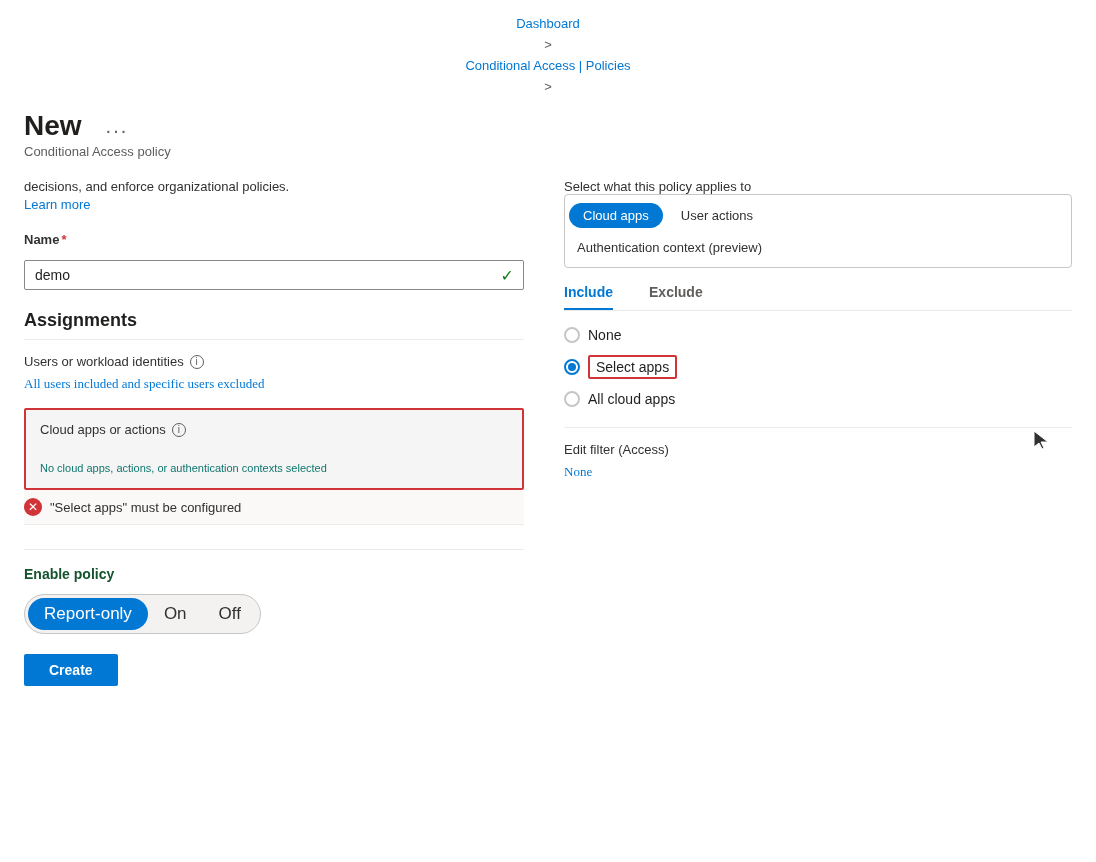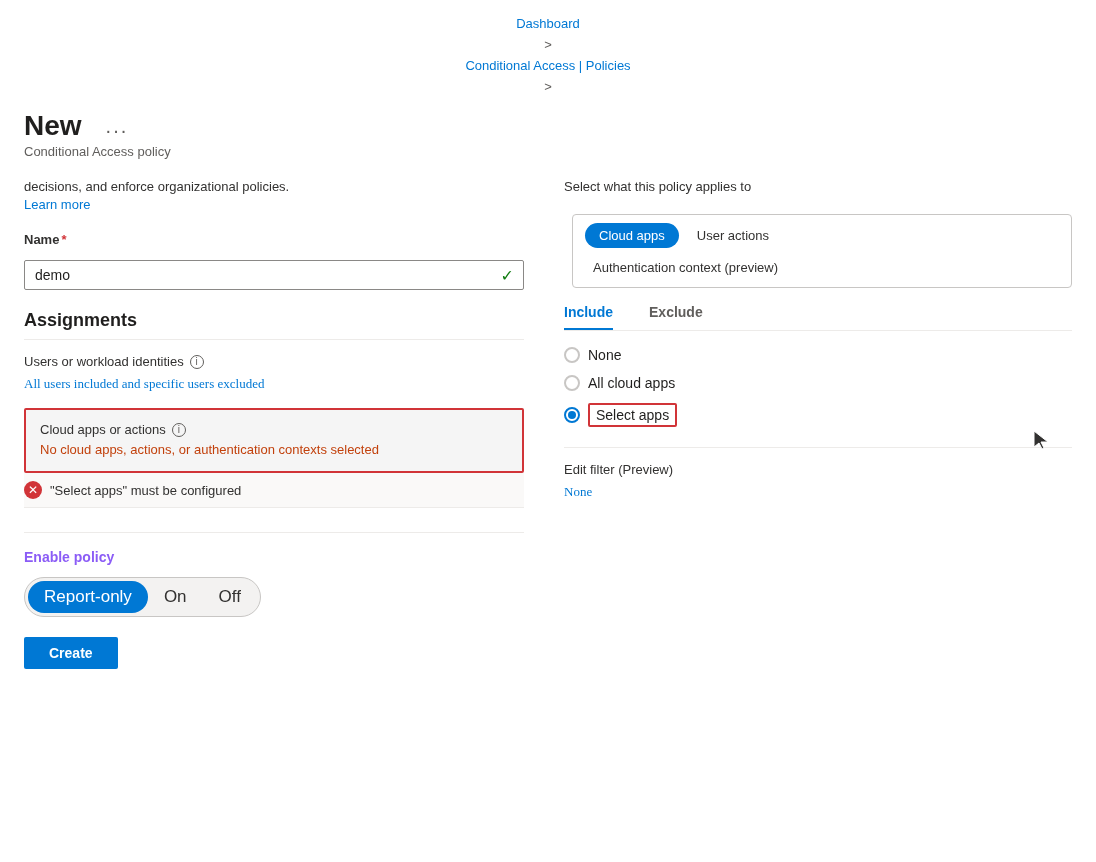--- a/index.html
+++ b/index.html
@@ -143,28 +143,28 @@
     .cloud-apps-box {
       border: 2px solid #d13438;
       border-radius: 2px;
       background: #f5f5f5;
       padding: 12px 14px;
       margin-top: 10px;
     }
     .cloud-apps-box-title {
       font-size: 13px;
       color: #323130;
-      margin-bottom: 4px;
+      margin-bottom: 24px;
       display: flex;
       align-items: center;
       gap: 6px;
     }
     .cloud-apps-message {
-      font-size: 13px;
-      color: #c2410c;
+      font-size: 11px;
+      color: #0f766e;
       line-height: 1.4;
     }
     .error-row {
       display: flex;
       align-items: center;
       gap: 8px;
       padding: 8px 0;
       background: #faf9f8;
       border-bottom: 1px solid #edebe9;
     }
@@ -185,21 +185,21 @@
       color: #323130;
     }
     .bottom-section {
       margin-top: 24px;
       padding-top: 16px;
       border-top: 1px solid #edebe9;
     }
     .enable-policy-label {
       font-size: 14px;
       font-weight: 600;
-      color: #8b5cf6;
+      color: #14532d;
       margin-bottom: 12px;
     }
     .toggle-group {
       display: flex;
       align-items: center;
       background: #f3f2f1;
       border-radius: 20px;
       padding: 3px;
       width: fit-content;
       border: 1px solid #c8c6c4;
@@ -225,32 +225,31 @@
       border-radius: 2px;
       font-size: 14px;
       font-weight: 600;
       cursor: pointer;
     }
 
     
     .policy-applies-label {
       font-size: 13px;
       color: #323130;
-      margin-bottom: 20px;
+      margin-bottom: 0;
     }
     .apply-type-box {
       border: 1px solid #c8c6c4;
       border-radius: 4px;
-      padding: 8px 12px;
+      padding: 8px 4px;
       margin-bottom: 16px;
       display: flex;
       flex-wrap: wrap;
       gap: 4px;
       align-items: center;
-      margin-left: 8px;
     }
     .apply-btn {
       padding: 5px 14px;
       border-radius: 16px;
       font-size: 13px;
       cursor: pointer;
       border: none;
       background: transparent;
       color: #323130;
     }
@@ -435,36 +434,36 @@
       </div>
 
       <div class="radio-group">
 
         <div class="radio-item">
           <div class="radio-circle"></div>
           <span class="radio-label">None</span>
         </div>
 
         <div class="radio-item">
-          <div class="radio-circle"></div>
-          <span class="radio-label">All cloud apps</span>
-        </div>
-
-        <div class="radio-item">
           <div class="radio-circle selected">
             <div class="radio-dot"></div>
           </div>
           <div class="select-apps-box">
             <span class="radio-label">Select apps</span>
           </div>
         </div>
+
+        <div class="radio-item">
+          <div class="radio-circle"></div>
+          <span class="radio-label">All cloud apps</span>
+        </div>
       </div>
 
       <div class="edit-filter-section">
-        <div class="edit-filter-label">Edit filter (Preview)</div>
+        <div class="edit-filter-label">Edit filter (Access)</div>
         <a class="link-text">None</a>
       </div>
 
       <svg class="cursor-svg" width="20" height="24" viewBox="0 0 20 24" fill="none" xmlns="http://www.w3.org/2000/svg" style="position:absolute;right:20px;top:250px;">
         <path d="M2 2 L2 18 L7 14 L10 20 L12 19 L9 13 L16 13 Z" fill="#323130" stroke="white" stroke-width="1"></path>
       </svg>
     </div>
   </div>
 </div>
 

